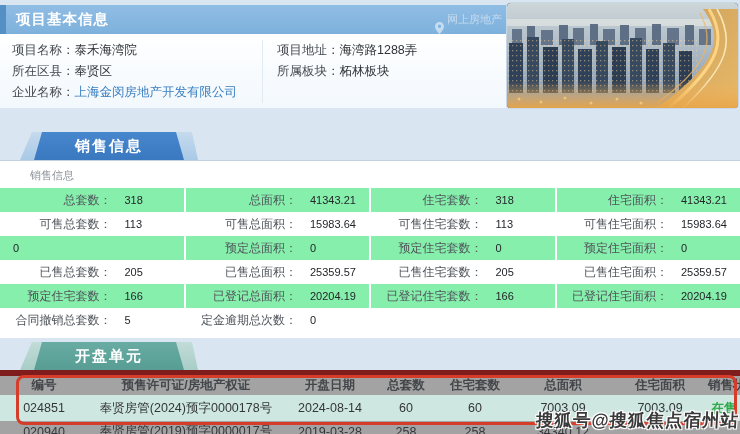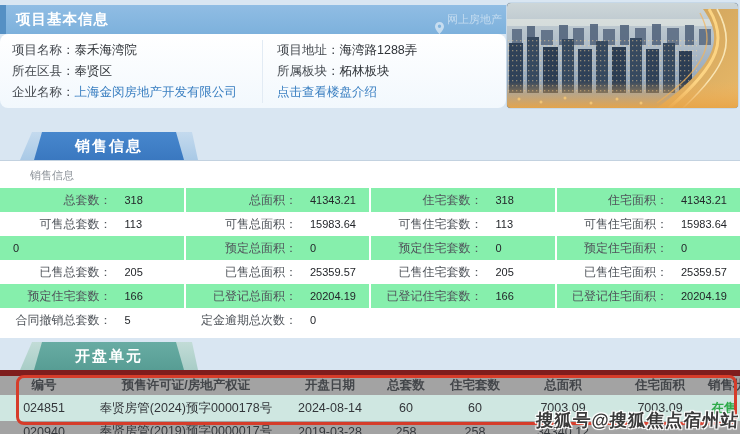--- a/index.html
+++ b/index.html
@@ -29,21 +29,20 @@
   .hdr-badge {
     position:absolute; right:10px; top:0; height:29px; line-height:29px;
     color:rgba(255,255,255,.5); font-size:11px; display:flex; align-items:flex-end; gap:3px;
   }
   .hdr-badge svg { opacity:.55; }
   .info-box {
     position:absolute; left:0; top:34px; width:506px; height:74px;
     background:linear-gradient(#ffffff,#f2f8fd);
     display:grid; grid-template-columns:250px 1fr;
     padding:6px 0 6px 12px;
-    border-radius:8px;
   }
   .info-col2 { border-left:1px solid #e2ebf4; padding-left:14px; }
   .info-row { line-height:21px; white-space:nowrap; }
   .info-label { color:#454a50; }
   .info-value { color:#2f3338; }
   .info-value.link { color:#3a7fc1; cursor:pointer; }
   .photo {
     position:absolute; right:2px; top:3px; width:231px; height:105px;
     border-radius:4px; overflow:hidden; background:#1d2a3d;
     box-shadow:0 0 0 1px #c6d8e8;
@@ -133,21 +132,20 @@
   </div>
   <div class="info-box">
     <div id="proj-left" class="info-col1">
         <div class="info-row"><span class="info-label">项目名称：</span><span class="info-value">泰禾海湾院</span></div>
         <div class="info-row"><span class="info-label">所在区县：</span><span class="info-value">奉贤区</span></div>
         <div class="info-row"><span class="info-label">企业名称：</span><span class="info-value link">上海金闵房地产开发有限公司</span></div>
       </div>
     <div id="proj-right" class="info-col2">
         <div class="info-row"><span class="info-label">项目地址：</span><span class="info-value">海湾路1288弄</span></div>
         <div class="info-row"><span class="info-label">所属板块：</span><span class="info-value">柘林板块</span></div>
-        <div class="info-row"><span class="info-label"></span><span class="info-value link">点击查看楼盘介绍</span></div>
       </div>
   </div>
 
   <div class="photo">
     <svg width="231" height="105" viewBox="0 0 231 105">
       <defs>
         <linearGradient id="sky" x1="0" y1="0" x2="0" y2="1">
           <stop offset="0" stop-color="#cdd6d8"></stop>
             <stop offset="0.5" stop-color="#a7b6c4"></stop>
             <stop offset="1" stop-color="#8298b0"></stop>

